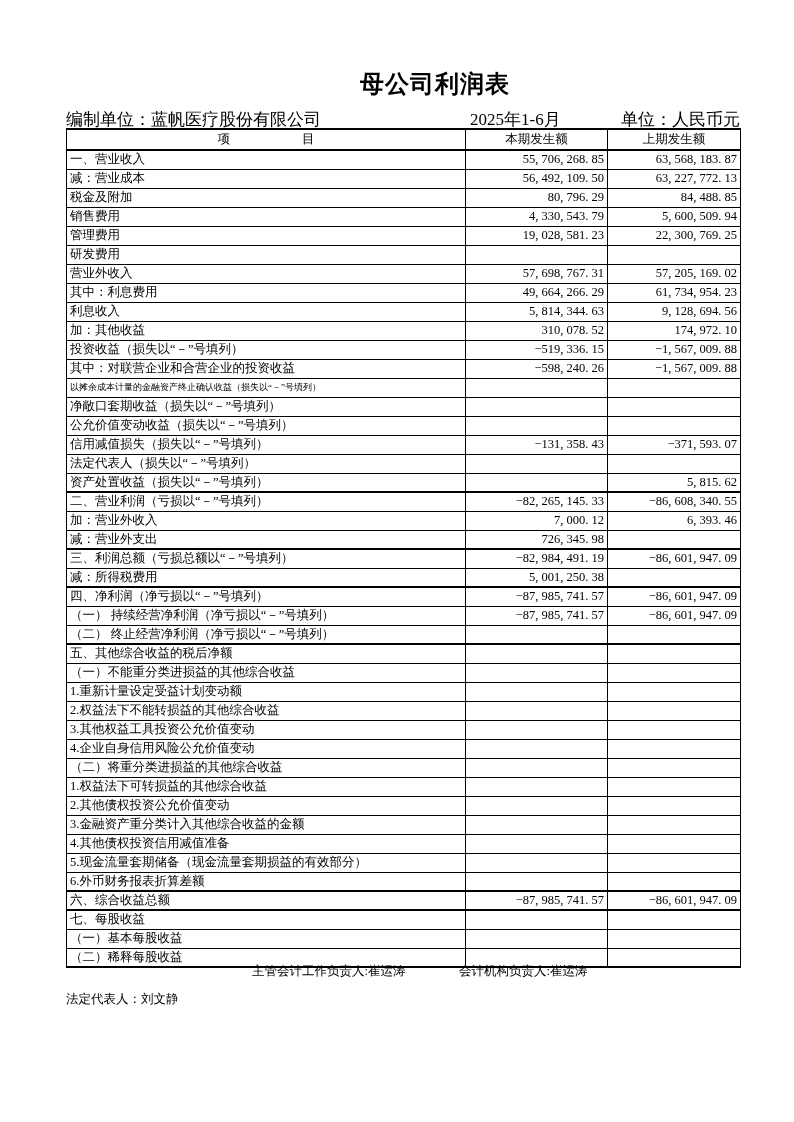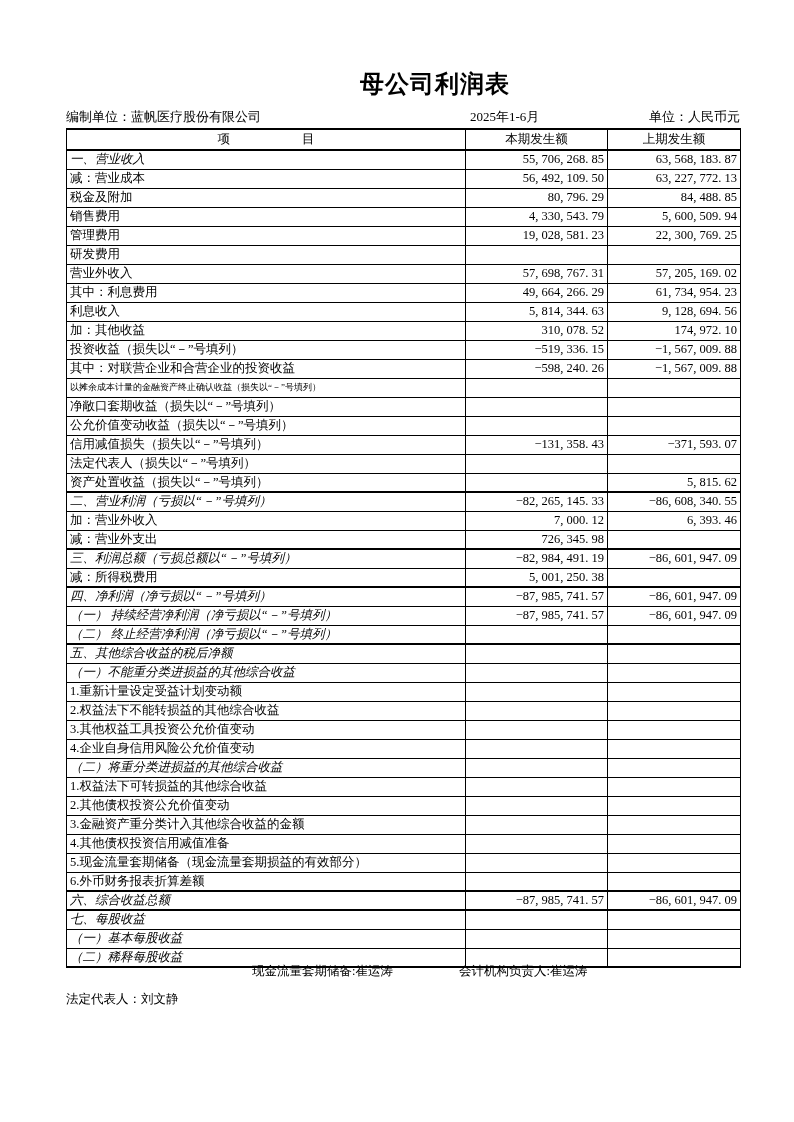--- a/index.html
+++ b/index.html
@@ -32,21 +32,21 @@
     font-weight: bold;
     letter-spacing: 1px;
     padding-left: 38px;
   }
   .meta-row {
     position: absolute;
     top: 108px;
     left: 66px;
     width: 674px;
     height: 16px;
-    font-size: 13px;
+    font-size: 17px;
     font-family: Liberation Serif, serif;
   }
   .meta-left {
     position: absolute;
     left: 0;
     top: 0;
     white-space: nowrap;
   }
   .meta-center {
     position: absolute;
@@ -97,21 +97,21 @@
   }
   td.num {
     text-align: right;
     padding-right: 5px;
     font-family: "Liberation Serif", "DejaVu Serif", serif;
   }
   td.item {
     text-align: left;
   }
   
-  .lv0 { padding-left: 3px; font-style: italic; }
+  .lv0 { padding-left: 3px; }
   .lv1 { padding-left: 26px; }
   .lv2 { padding-left: 42px; }
   .lv3 { padding-left: 58px; }
   .lv4 { padding-left: 74px; }
   .small-note {
     font-size: 9px;
     text-align: right;
     padding-right: 8px;
   }
   tr.major > td {
@@ -380,17 +380,17 @@
         <tr>
           <td class="item lv0">（二）稀释每股收益</td>
           <td class="num"></td>
           <td class="num"></td>
         </tr>
       </tbody>
   </table>
 
   <div class="footer-row">
     <span class="foot-a">法定代表人：刘文静</span>
-    <span class="foot-b">现金流量套期储备:崔运涛</span>
+    <span class="foot-b">主管会计工作负责人:崔运涛</span>
     <span class="foot-c">会计机构负责人:崔运涛</span>
   </div>
 
 </div>
 
 </body></html>

